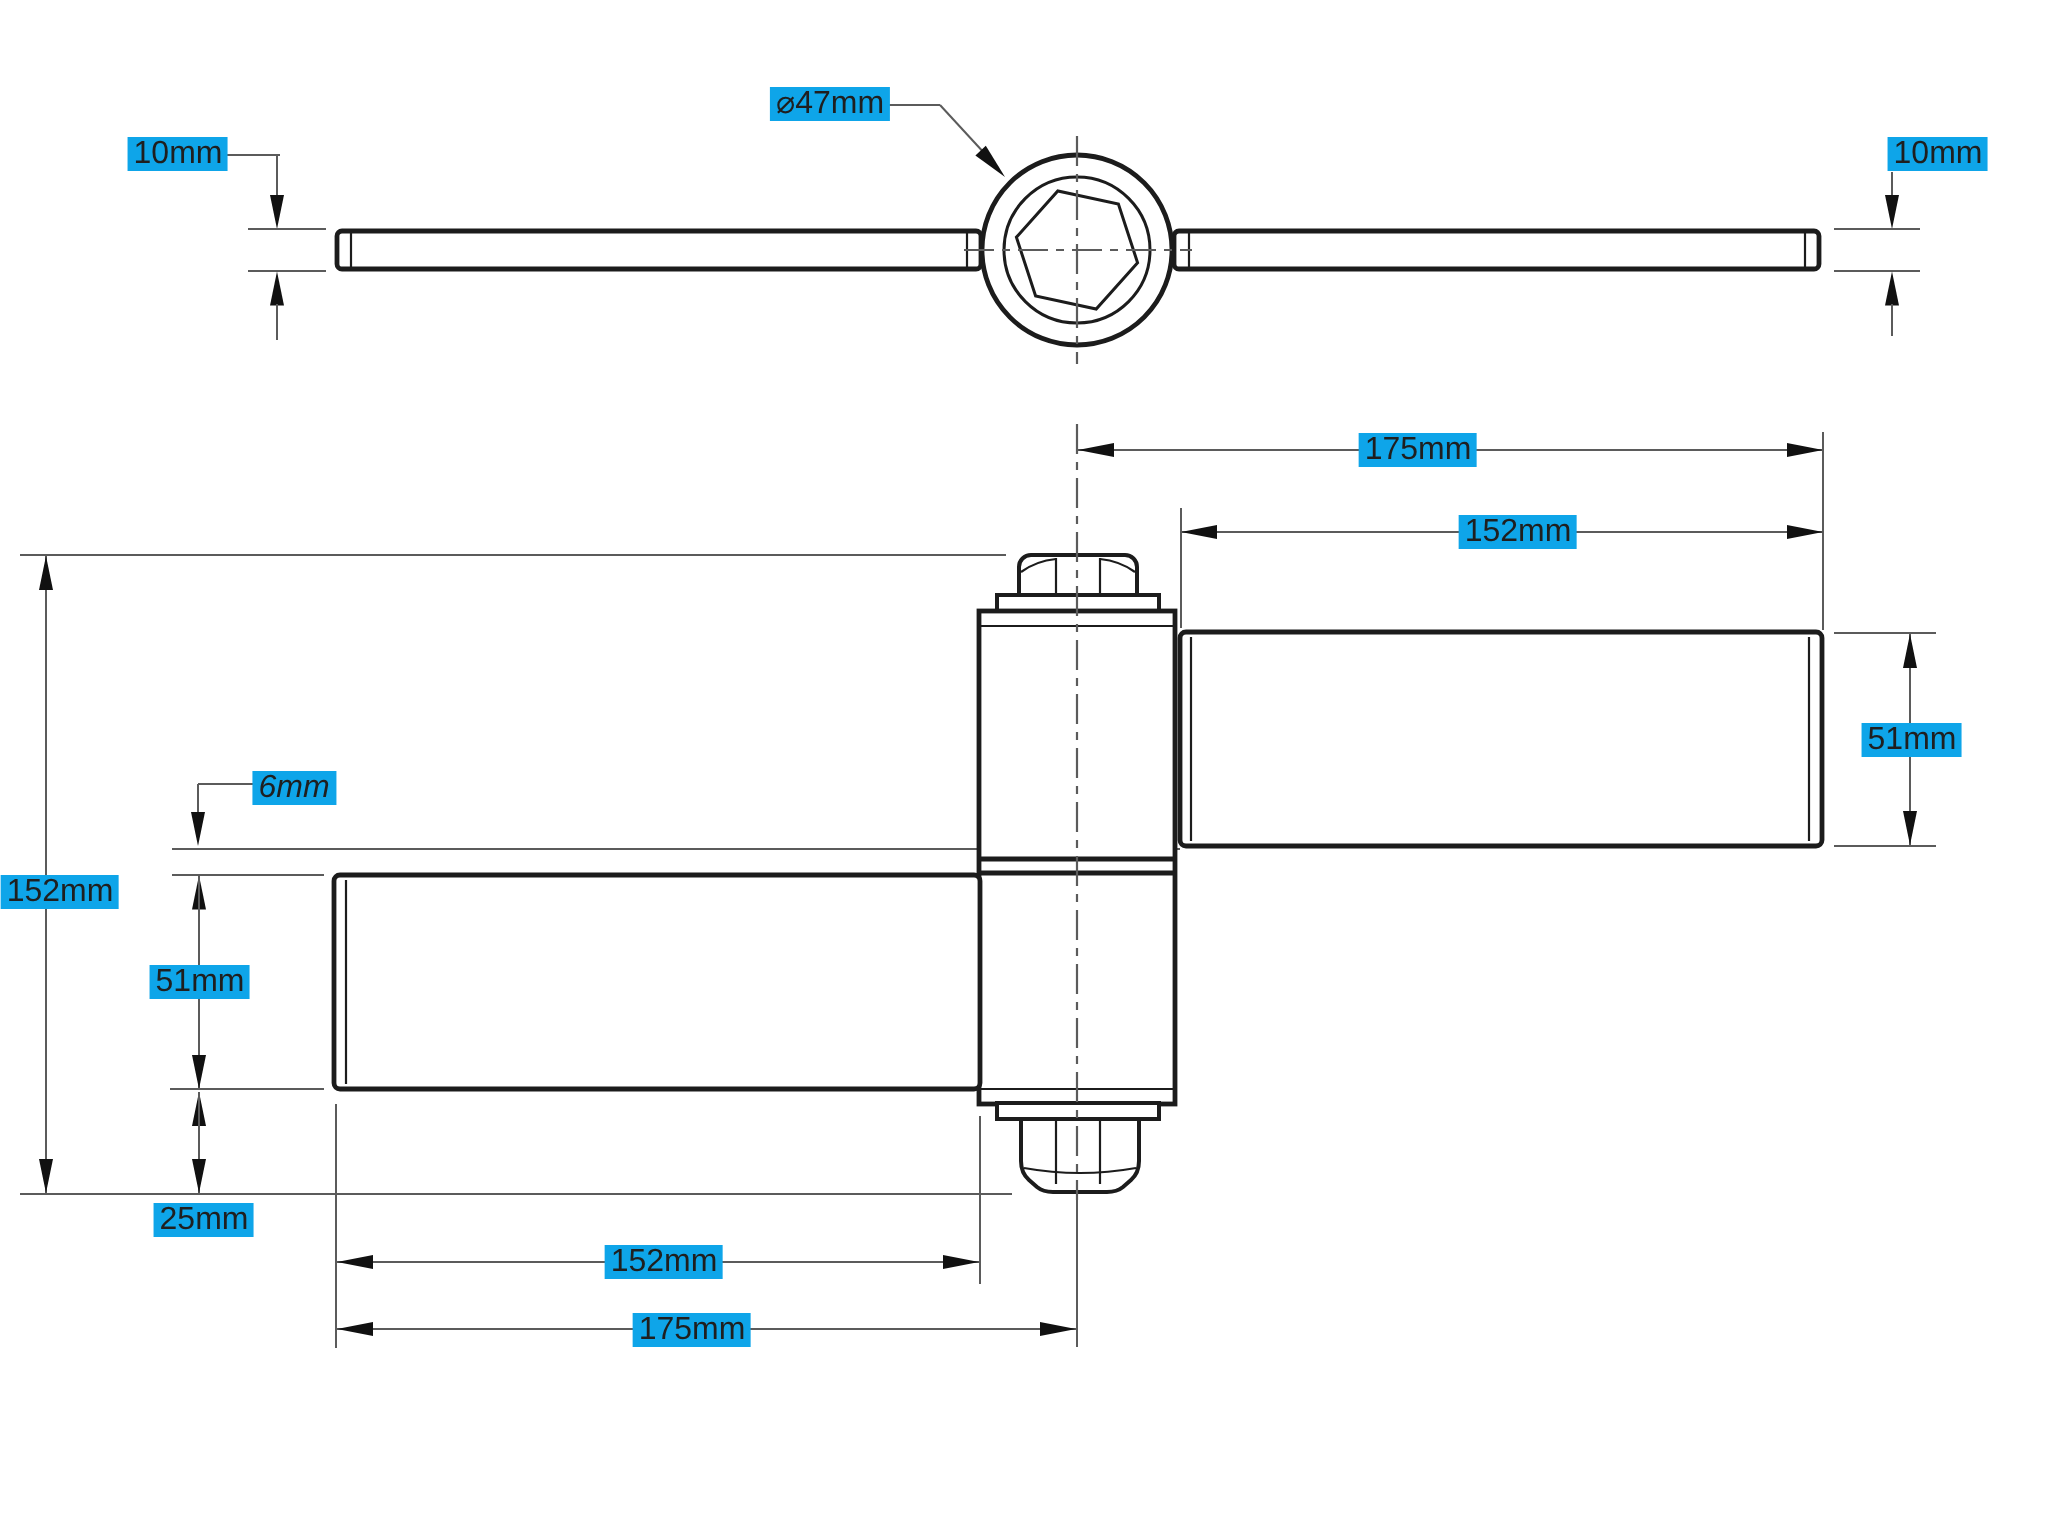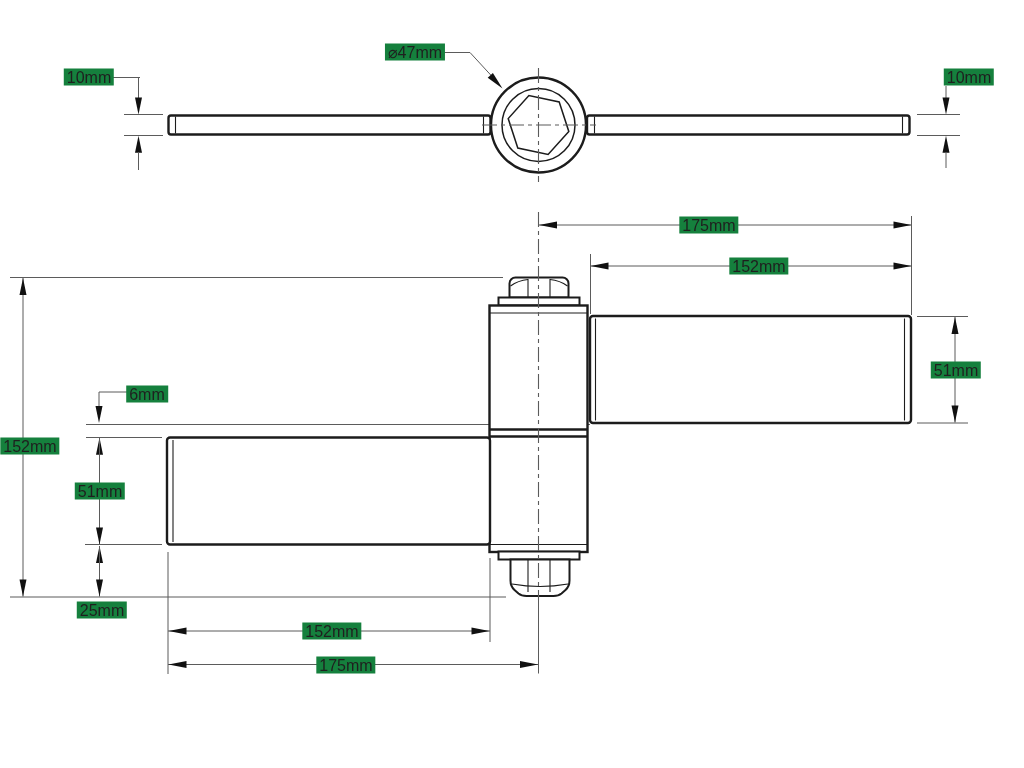--- a/index.html
+++ b/index.html
@@ -1,19 +1,19 @@
 <!DOCTYPE html>
 <html><head>
 <meta charset="utf-8">
 <style>
   html,body{margin:0;padding:0;background:#ffffff;}
   #canvas{position:relative;width:1024px;height:768px;background:#ffffff;overflow:hidden;
           font-family:"Liberation Sans", sans-serif;}
   svg{position:absolute;left:0;top:0;}
-  .dim-label{position:absolute;transform:translate(-50%,-50%);background:#15803d;
+  .dim-label{position:absolute;transform:translate(-50%,-50%);background:#0ea5e9;
              color:#1f1f1f;font-size:16px;line-height:17px;padding:0 3px;white-space:nowrap;}
   .thin{stroke:#5b5b5b;stroke-width:1;fill:none;}
   .outline{stroke:#1c1c1c;stroke-width:2.4;fill:#ffffff;}
   .outline-nofill{stroke:#1c1c1c;stroke-width:1.5;fill:none;}
   .inner-line{stroke:#1c1c1c;stroke-width:1.1;fill:none;}
   .band{stroke:#1c1c1c;stroke-width:2.6;fill:none;}
   .arrow{fill:#111111;stroke:none;}
   .centerline{stroke:#5b5b5b;stroke-width:1.1;fill:none;stroke-dasharray:15 4 4 4;}
 </style>
 </head>
@@ -167,18 +167,18 @@
   </svg>
 
   <span class="dim-label" style="left:89px;top:77px;">10mm</span>
   <span class="dim-label" style="left:415px;top:52px;">⌀47mm</span>
   <span class="dim-label" style="left:969px;top:77px;">10mm</span>
 
   <span class="dim-label" style="left:709px;top:224.5px;">175mm</span>
   <span class="dim-label" style="left:759px;top:265.5px;">152mm</span>
   <span class="dim-label" style="left:956px;top:370px;">51mm</span>
   <span class="dim-label" style="left:30px;top:446px;">152mm</span>
-  <span class="dim-label" style="left:147px;top:393.5px;">6mm</span>
+  <span class="dim-label" style="left:147px;top:393.5px;font-style:italic;">6mm</span>
   <span class="dim-label" style="left:100px;top:491px;">51mm</span>
   <span class="dim-label" style="left:102px;top:571.5px;margin-top:38px;">25mm</span>
   <span class="dim-label" style="left:332px;top:631px;">152mm</span>
   <span class="dim-label" style="left:346px;top:664.5px;">175mm</span>
 </div>
 
 </body></html>

